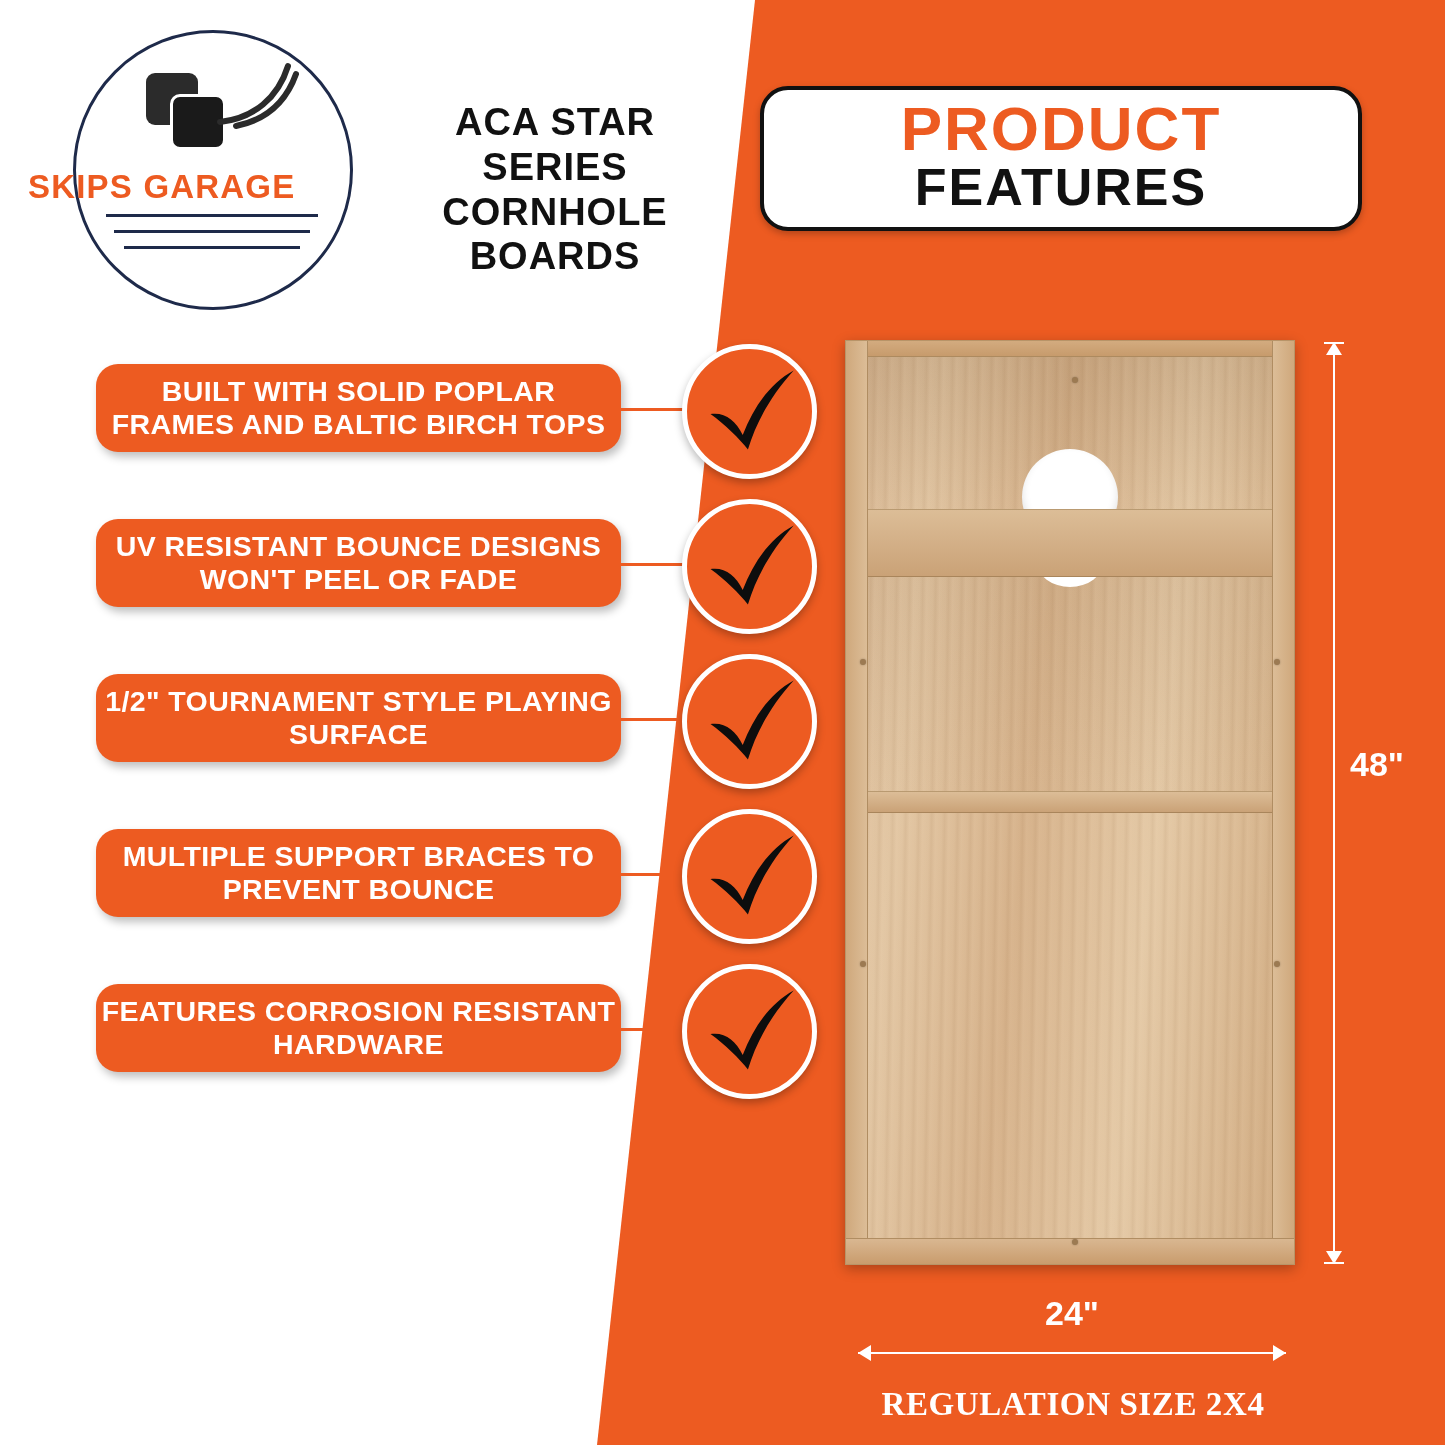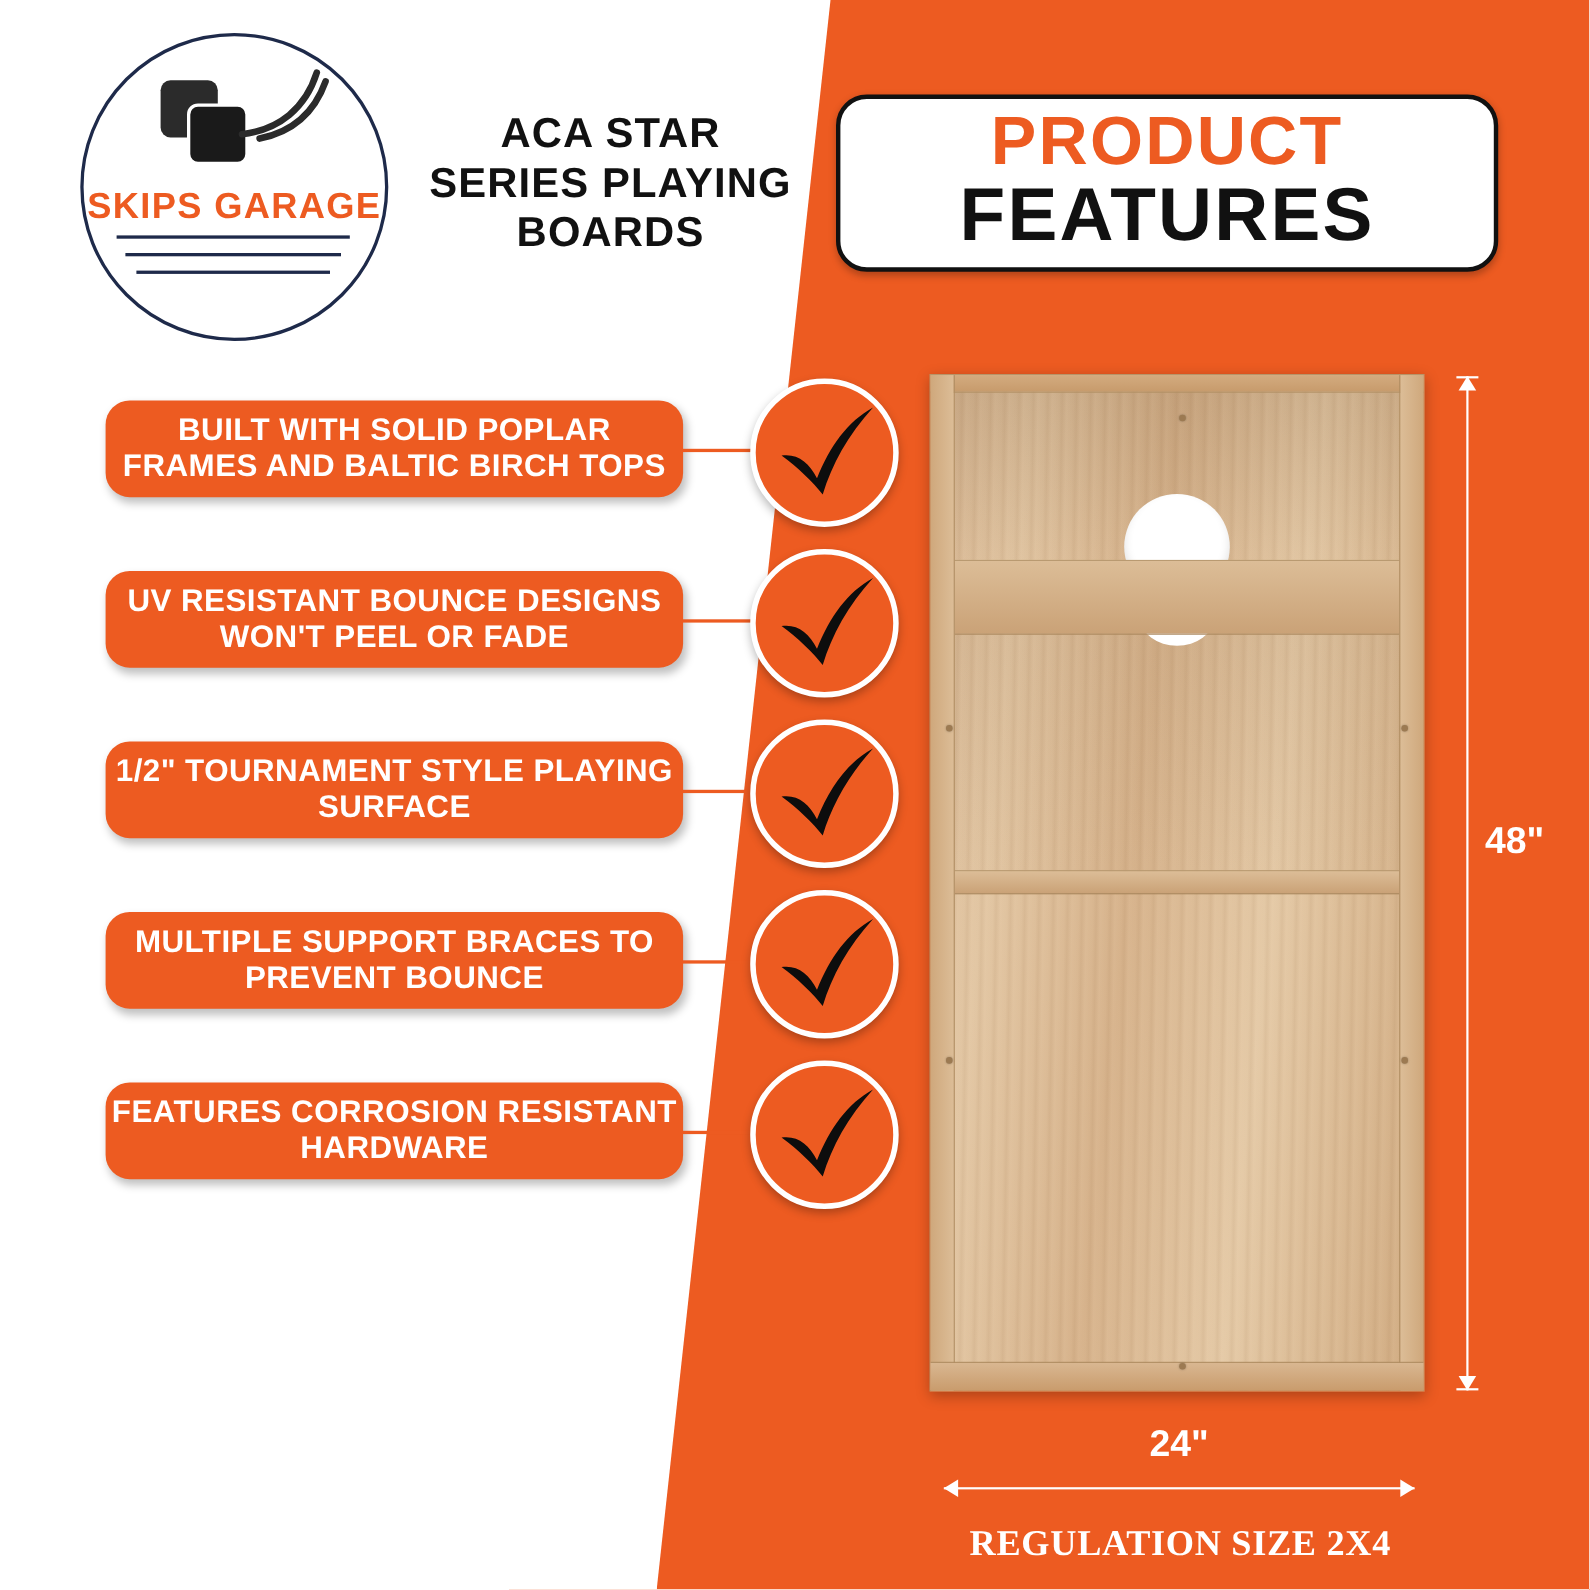--- a/index.html
+++ b/index.html
@@ -56,21 +56,20 @@
   }
   .logo-swoosh {
     position: absolute;
     left: 186px; top: 42px;
     width: 90px; height: 70px;
   }
   .logo-text {
     position: absolute;
     left: 0; top: 150px;
     width: 370px;
-    text-align: center;
     color: #ED5B21;
     font-size: 33px;
     font-weight: bold;
     letter-spacing: 1.2px;
   }
   .logo-rule {
     position: absolute;
     background: #1e2a4a;
     height: 3px;
   }
@@ -106,21 +105,21 @@
     box-shadow: 0 3px 7px rgba(0,0,0,0.25);
   }
   .header-badge .l1 {
     font-size: 62px;
     font-weight: bold;
     color: #ED5B21;
     letter-spacing: 2px;
     line-height: 1.05;
   }
   .header-badge .l2 {
-    font-size: 68px;
+    font-size: 52px;
     font-weight: bold;
     color: #111111;
     letter-spacing: 2px;
     line-height: 1.0;
   }
 
   
   .features {
     position: absolute;
     left: 60px; top: 352px;
@@ -355,21 +354,21 @@
     <svg class="logo-swoosh" viewBox="0 0 90 70">
       <path d="M6 62 C 40 58, 64 38, 74 6" stroke="#2b2b2b" stroke-width="6" fill="none" stroke-linecap="round"></path>
       <path d="M22 66 C 52 60, 72 42, 82 14" stroke="#2b2b2b" stroke-width="6" fill="none" stroke-linecap="round"></path>
     </svg>
     <div class="logo-text">SKIPS GARAGE</div>
     <div class="logo-rule r1"></div>
     <div class="logo-rule r2"></div>
     <div class="logo-rule r3"></div>
   </div>
 
-  <div class="product-title">ACA STAR SERIES PLAYING BOARDS</div>
+  <div class="product-title">ACA STAR SERIES CORNHOLE BOARDS</div>
 
   <div class="header-badge">
     <div class="l1">PRODUCT</div>
     <div class="l2">FEATURES</div>
   </div>
 
   <div class="features">
 
     <div class="feature-row">
       <div class="feature-pill">BUILT WITH SOLID POPLAR FRAMES AND BALTIC BIRCH TOPS</div>

